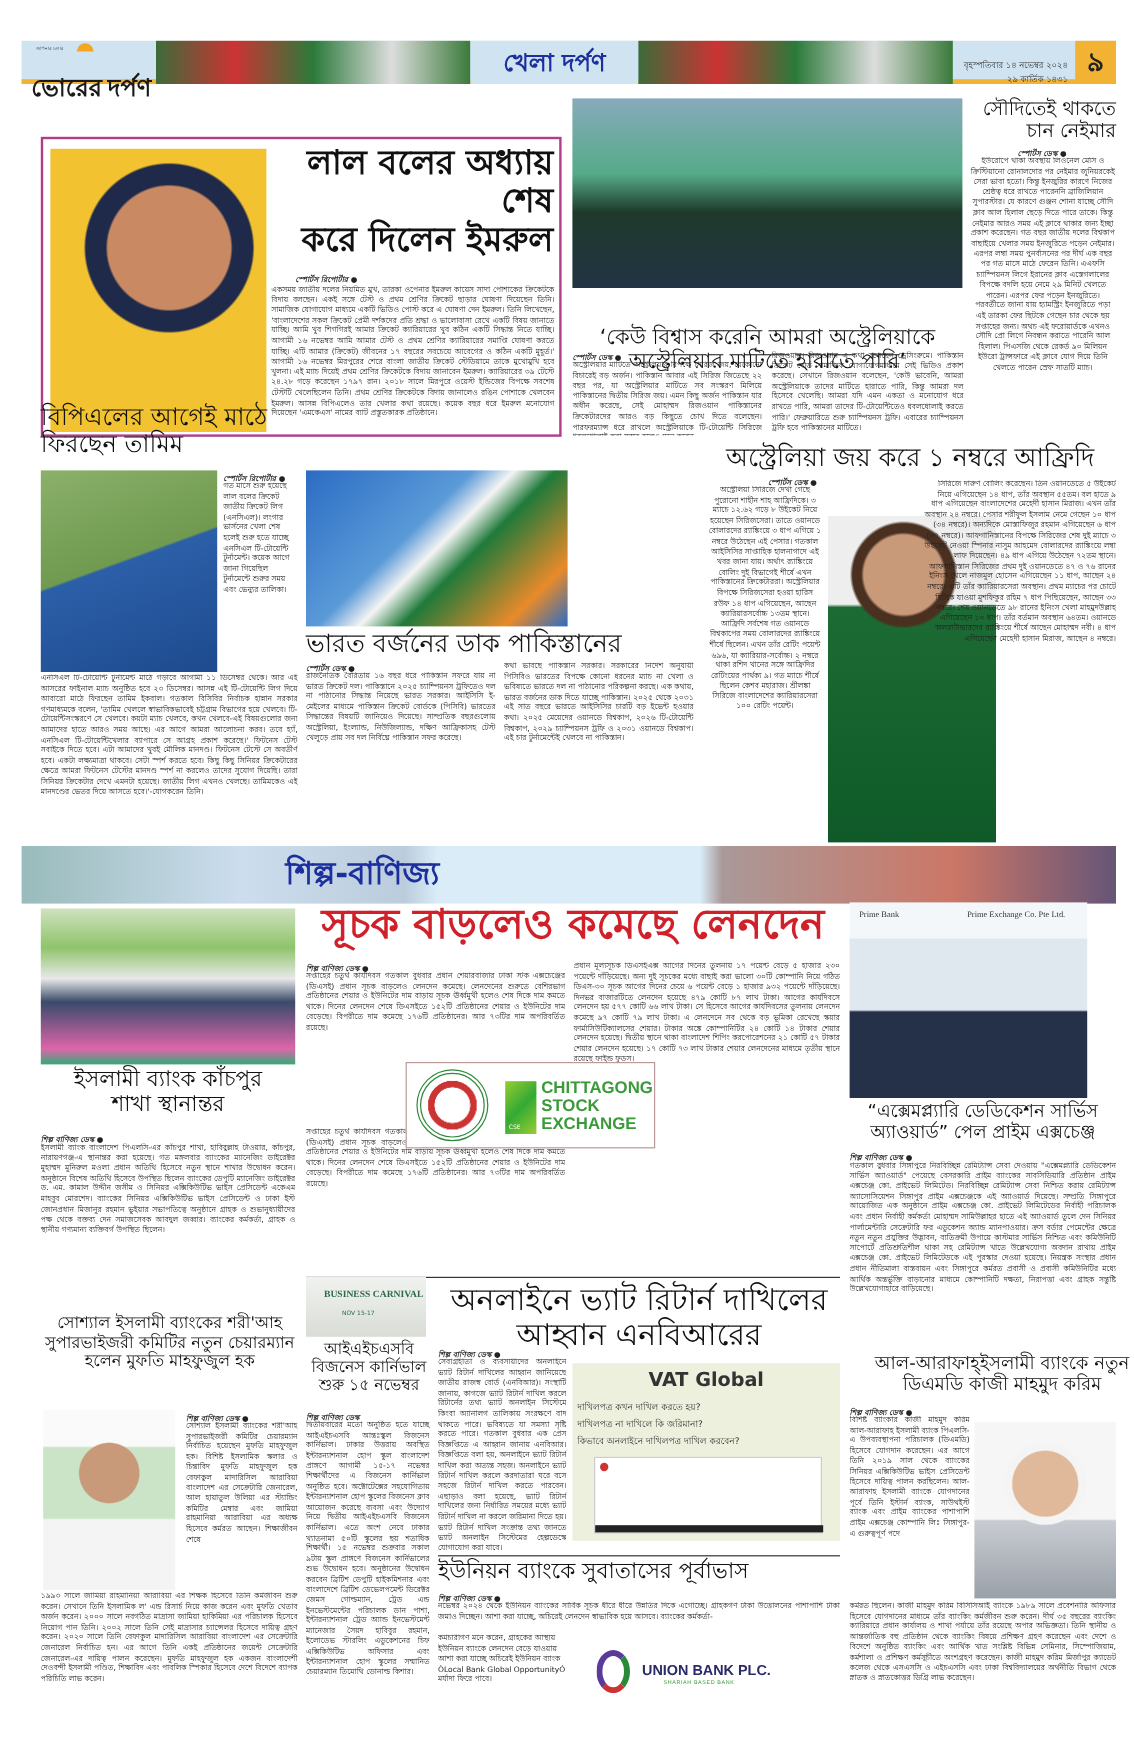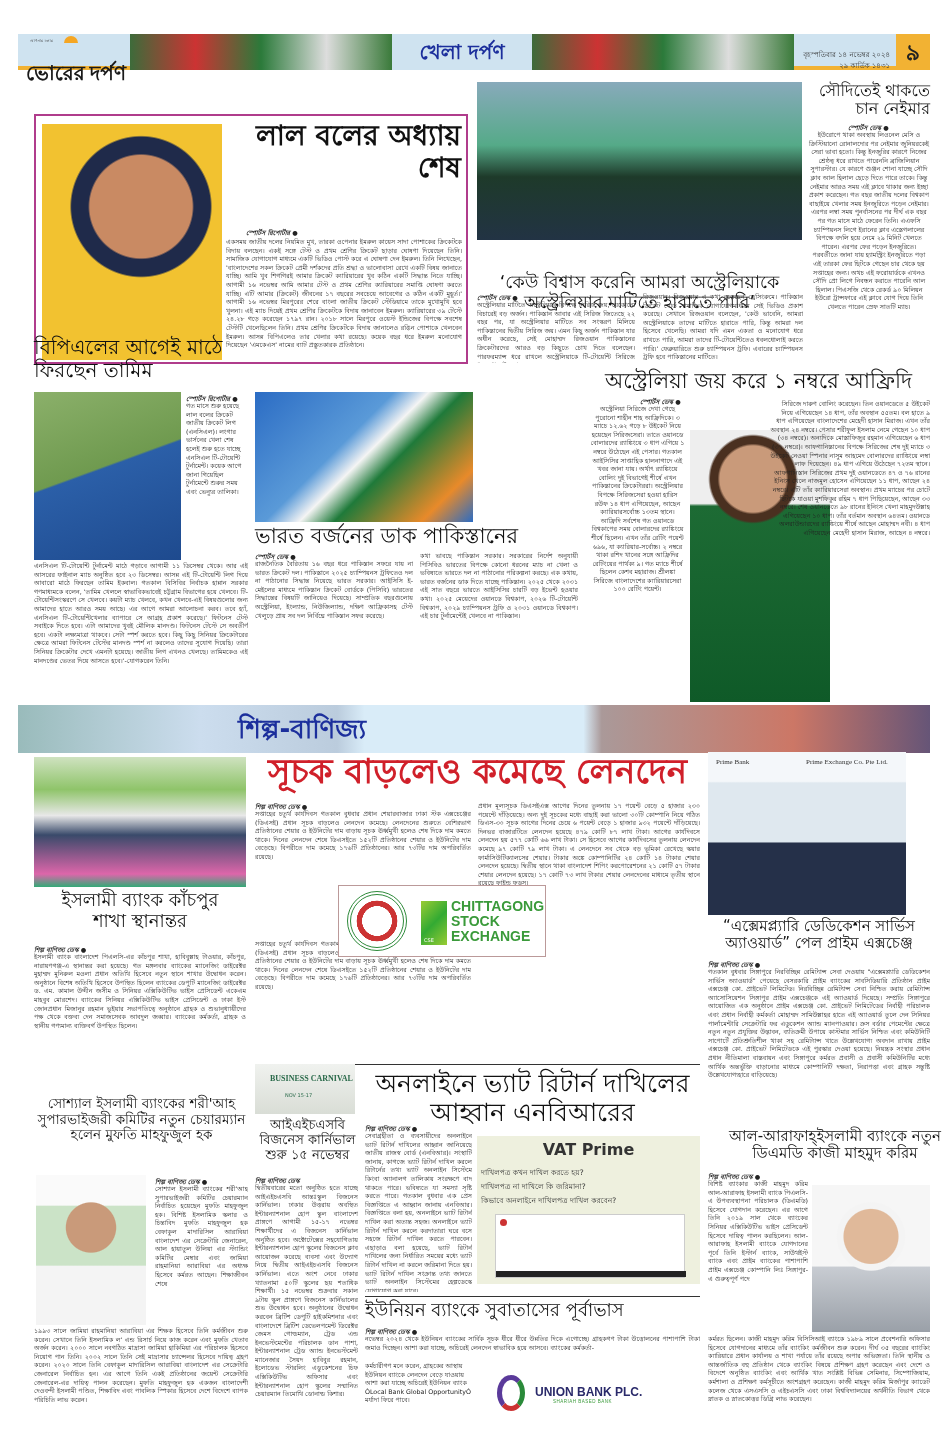--- a/index.html
+++ b/index.html
@@ -44,20 +44,21 @@
     <div>বৃহস্পতিবার ১৪ নভেম্বর ২০২৪</div>
     <div>২৯ কার্তিক ১৪৩১</div>
   </div>
   <div class="abs pageno">৯</div>
 </div>
 
 <div class="abs framebox" style="left:34px;top:80px;width:434px;height:250px;margin-top:34px;">
   <div class="abs photo" style="left:6px;top:8px;width:180px;height:236px;background:radial-gradient(circle at 55% 35%,#c98a63 0 28%,#1f2a4a 29% 38%,#f2c230 39% 100%);"></div>
   <div class="abs hl" style="left:185px;top:4px;width:240px;text-align:right;font-size:28px;font-weight:bold;">
     <div>লাল বলের অধ্যায় শেষ</div>
+    <div>করে দিলেন ইমরুল</div>
   </div>
   <div class="abs byline" style="left:210px;top:112px;">স্পোর্টস রিপোর্টার ●</div>
   <div class="abs body" style="left:190px;top:122px;width:236px;height:124px;overflow:hidden;">একসময় জাতীয় দলের নিয়মিত মুখ, তারকা ওপেনার ইমরুল কায়েস সাদা পোশাকের ক্রিকেটকে বিদায় বলছেন। একই সঙ্গে টেস্ট ও প্রথম শ্রেণির ক্রিকেট ছাড়ার ঘোষণা দিয়েছেন তিনি। সামাজিক যোগাযোগ মাধ্যমে একটি ভিডিও পোস্ট করে এ ঘোষণা দেন ইমরুল। তিনি লিখেছেন, 'বাংলাদেশের সকল ক্রিকেট প্রেমী দর্শকদের প্রতি শ্রদ্ধা ও ভালোবাসা রেখে একটি বিষয় জানাতে যাচ্ছি। আমি খুব শিগগিরই আমার ক্রিকেট ক্যারিয়ারের খুব কঠিন একটি সিদ্ধান্ত নিতে যাচ্ছি। আগামী ১৬ নভেম্বর আমি আমার টেস্ট ও প্রথম শ্রেণির ক্যারিয়ারের সমাপ্তি ঘোষণা করতে যাচ্ছি। এটি আমার (ক্রিকেট) জীবনের ১৭ বছরের সবচেয়ে আবেগের ও কঠিন একটি মুহূর্ত।' আগামী ১৬ নভেম্বর মিরপুরের শেরে বাংলা জাতীয় ক্রিকেট স্টেডিয়ামে তাকে মুখোমুখি হবে খুলনা। এই ম্যাচ দিয়েই প্রথম শ্রেণির ক্রিকেটকে বিদায় জানাবেন ইমরুল। ক্যারিয়ারের ৩৯ টেস্টে ২৪.২৮ গড়ে করেছেন ১৭৯৭ রান। ২০১৮ সালে মিরপুরে ওয়েস্ট ইন্ডিজের বিপক্ষে সবশেষ টেস্টটি খেলেছিলেন তিনি। প্রথম শ্রেণির ক্রিকেটকে বিদায় জানালেও রঙিন পোশাকে খেলবেন ইমরুল। আসন্ন বিপিএলেও তার খেলার কথা রয়েছে। কয়েক বছর ধরে ইমরুল মনোযোগ দিয়েছেন 'এমকেএস' নামের ব্যাট প্রস্তুতকারক প্রতিষ্ঠানে।</div>
 </div>
 
 <div class="abs photo" style="left:477px;top:82px;width:325px;height:158px;background:linear-gradient(180deg,#8ab 0%,#5a8 40%,#1e3a2a 60%,#234 100%);"></div>
 <div class="abs hl" style="left:477px;top:244px;width:325px;text-align:center;font-size:17.5px;margin-top:28px;">
   <div>‘কেউ বিশ্বাস করেনি আমরা অস্ট্রেলিয়াকে</div>
   <div>অস্ট্রেলিয়ার মাটিতে হারাতে পারি’</div>
 </div>
@@ -157,21 +158,21 @@
 <div class="abs byline" style="left:255px;top:1176px;">শিল্প বাণিজ্য ডেস্ক</div>
 <div class="abs body" style="left:255px;top:1184px;width:103px;height:244px;overflow:hidden;">দ্বিতীয়বারের মতো অনুষ্ঠিত হতে যাচ্ছে আইএইচএসবি আন্তঃস্কুল বিজনেস কার্নিভাল। ঢাকার উত্তরায় অবস্থিত ইন্টারন্যাশনাল হোপ স্কুল বাংলাদেশ প্রাঙ্গণে আগামী ১৫-১৭ নভেম্বর শিক্ষার্থীদের এ বিজনেস কার্নিভাল অনুষ্ঠিত হবে। অক্টোটেক্সের সহযোগিতায় ইন্টারন্যাশনাল হোপ স্কুলের বিজনেস ক্লাব আয়োজন করেছে ব্যবসা এবং উদ্যোগ নিয়ে দ্বিতীয় আইএইচএসবি বিজনেস কার্নিভাল। এতে অংশ নেবে ঢাকার খ্যাতনামা ৫০টি স্কুলের ছয় শতাধিক শিক্ষার্থী। ১৫ নভেম্বর শুক্রবার সকাল ৯টায় স্কুল প্রাঙ্গণে বিজনেস কার্নিভালের শুভ উদ্বোধন হবে। অনুষ্ঠানের উদ্বোধন করবেন ব্রিটিশ ডেপুটি হাইকমিশনার এবং বাংলাদেশে ব্রিটিশ ডেভেলপমেন্ট ডিরেক্টর জেমস গোল্ডম্যান, ট্রেড এন্ড ইনভেস্টমেন্টের পরিচালক ডান পাশা, ইন্টারন্যাশনাল ট্রেড অ্যান্ড ইনভেস্টমেন্ট ম্যানেজার সৈয়দ হাবিবুর রহমান, ইলোডেভ স্টারলিং এডুকেশনের চিফ এক্সিকিউটিভ অফিসার এবং ইন্টারন্যাশনাল হোপ স্কুলের সম্মানিত চেয়ারম্যান তিমোথি ডোনাল্ড কিশার।</div>
 
 <div class="abs hl" style="left:365px;top:1070px;width:335px;text-align:center;font-size:25px;">
   <div>অনলাইনে ভ্যাট রিটার্ন দাখিলের</div>
   <div>আহ্বান এনবিআরের</div>
 </div>
 <div class="abs byline" style="left:365px;top:1124px;">শিল্প বাণিজ্য ডেস্ক ●</div>
 <div class="abs body" style="left:365px;top:1132px;width:107px;height:160px;overflow:hidden;">সেবাগ্রহীতা ও ব্যবসায়ীদের অনলাইনে ভ্যাট রিটার্ন দাখিলের আহ্বান জানিয়েছে জাতীয় রাজস্ব বোর্ড (এনবিআর)। সংস্থাটি জানায়, কাগজে ভ্যাট রিটার্ন দাখিল করলে রিটার্নের তথ্য ভ্যাট অনলাইন সিস্টেমে কিংবা অ্যানালগ তালিকায় সংরক্ষণে বাদ থাকতে পারে। ভবিষ্যতে যা সমস্যা সৃষ্টি করতে পারে। গতকাল বুধবার এক প্রেস বিজ্ঞপ্তিতে এ আহ্বান জানায় এনবিআর। বিজ্ঞপ্তিতে বলা হয়, অনলাইনে ভ্যাট রিটার্ন দাখিল করা অত্যন্ত সহজ। অনলাইনে ভ্যাট রিটার্ন দাখিল করলে করদাতারা ঘরে বসে সহজে রিটার্ন দাখিল করতে পারবেন। এছাড়াও বলা হয়েছে, ভ্যাট রিটার্ন দাখিলের জন্য নির্ধারিত সময়ের মধ্যে ভ্যাট রিটার্ন দাখিল না করলে জরিমানা দিতে হয়। ভ্যাট রিটার্ন দাখিল সংক্রান্ত তথ্য জানতে ভ্যাট অনলাইন সিস্টেমের হেল্পডেস্কে যোগাযোগ করা যাবে।</div>
 <div class="abs vat-box" style="left:477px;top:1136px;width:223px;height:148px;">
-  <div class="abs" style="left:0;top:4px;width:223px;text-align:center;font-family:'DejaVu Sans',sans-serif;font-weight:bold;font-size:16px;color:#333;">VAT Prime</div>
+  <div class="abs" style="left:0;top:4px;width:223px;text-align:center;font-family:'DejaVu Sans',sans-serif;font-weight:bold;font-size:16px;color:#333;">VAT Global</div>
   <div class="abs" style="left:4px;top:30px;font-family:'DejaVu Sans',sans-serif;font-size:7.5px;line-height:14px;color:#333;">
     <div>দাখিলপত্র কখন দাখিল করতে হয়?</div>
     <div>দাখিলপত্র না দাখিলে কি জরিমানা?</div>
     <div>কিভাবে অনলাইনে দাখিলপত্র দাখিল করবেন?</div>
   </div>
   <div class="abs" style="left:18px;top:78px;width:190px;height:64px;background:#fff;border:1px solid #ccc;">
     <div class="abs" style="left:0;bottom:0;width:190px;height:6px;background:#222;"></div>
     <div class="abs" style="left:4px;top:4px;width:7px;height:7px;border-radius:50%;background:#c33;"></div>
   </div>
 </div>

